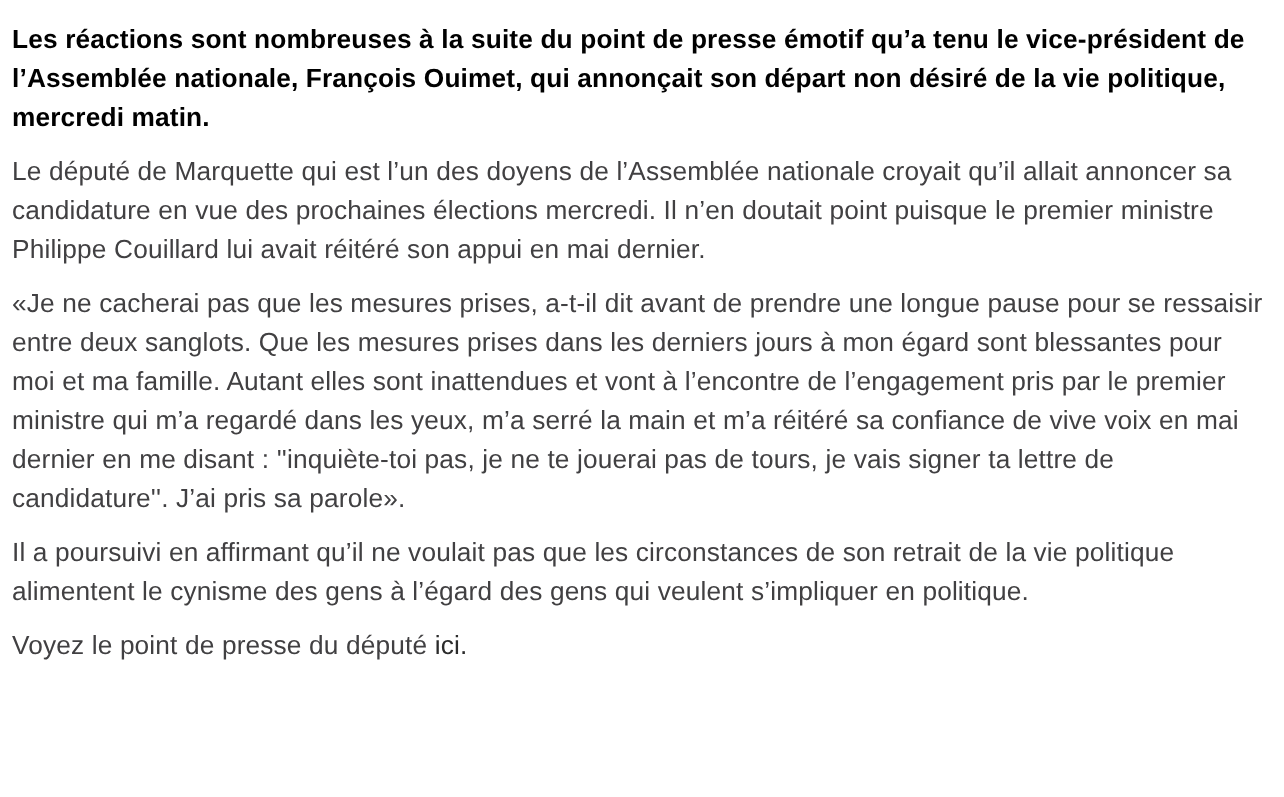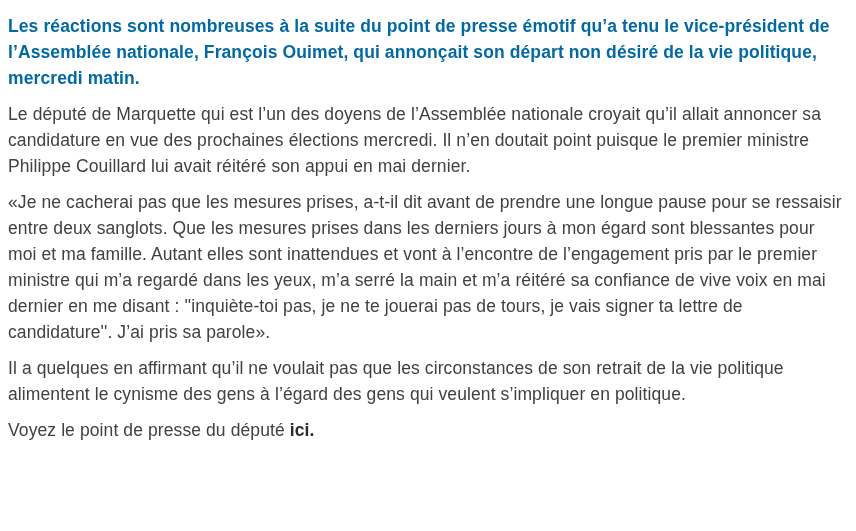--- a/index.html
+++ b/index.html
@@ -17,36 +17,36 @@
     font-size: 17.5px;
     line-height: 26px;
     color: #414042;
     letter-spacing: 0.1px;
   }
   .article p {
     margin: 0 0 10px 0;
   }
   .article p.lead {
     font-weight: 700;
-    color: #0369a1;
+    color: #000000;
   }
   a.inline-link {
-    font-weight: 700;
+    font-weight: 400;
     color: #2b2b2b;
     text-decoration: none;
     cursor: pointer;
   }
 </style>
 </head>
 <body>
 
 <div class="article">
   <p class="lead">Les réactions sont nombreuses à la suite du point de presse émotif qu’a tenu le vice-président de l’Assemblée nationale, François Ouimet, qui annonçait son départ non désiré de la vie politique, mercredi matin.</p>
 
   <p>Le député de Marquette qui est l’un des doyens de l’Assemblée nationale croyait qu’il allait annoncer sa candidature en vue des prochaines élections mercredi. Il n’en doutait point puisque le premier ministre Philippe Couillard lui avait réitéré son appui en mai dernier.</p>
 
 
   <p>«Je ne cacherai pas que les mesures prises, a-t-il dit avant de prendre une longue pause pour se ressaisir entre deux sanglots. Que les mesures prises dans les derniers jours à mon égard sont blessantes pour moi et ma famille. Autant elles sont inattendues et vont à l’encontre de l’engagement pris par le premier ministre qui m’a regardé dans les yeux, m’a serré la main et m’a réitéré sa confiance de vive voix en mai dernier en me disant : ''inquiète-toi pas, je ne te jouerai pas de tours, je vais signer ta lettre de candidature''. J’ai pris sa parole».</p>
 
-  <p>Il a quelques en affirmant qu’il ne voulait pas que les circonstances de son retrait de la vie politique alimentent le cynisme des gens à l’égard des gens qui veulent s’impliquer en politique.</p>
+  <p>Il a poursuivi en affirmant qu’il ne voulait pas que les circonstances de son retrait de la vie politique alimentent le cynisme des gens à l’égard des gens qui veulent s’impliquer en politique.</p>
 
   <p><span>Voyez le point de presse du député </span><a class="inline-link">ici.</a></p>
 </div>
 
 </body></html>

